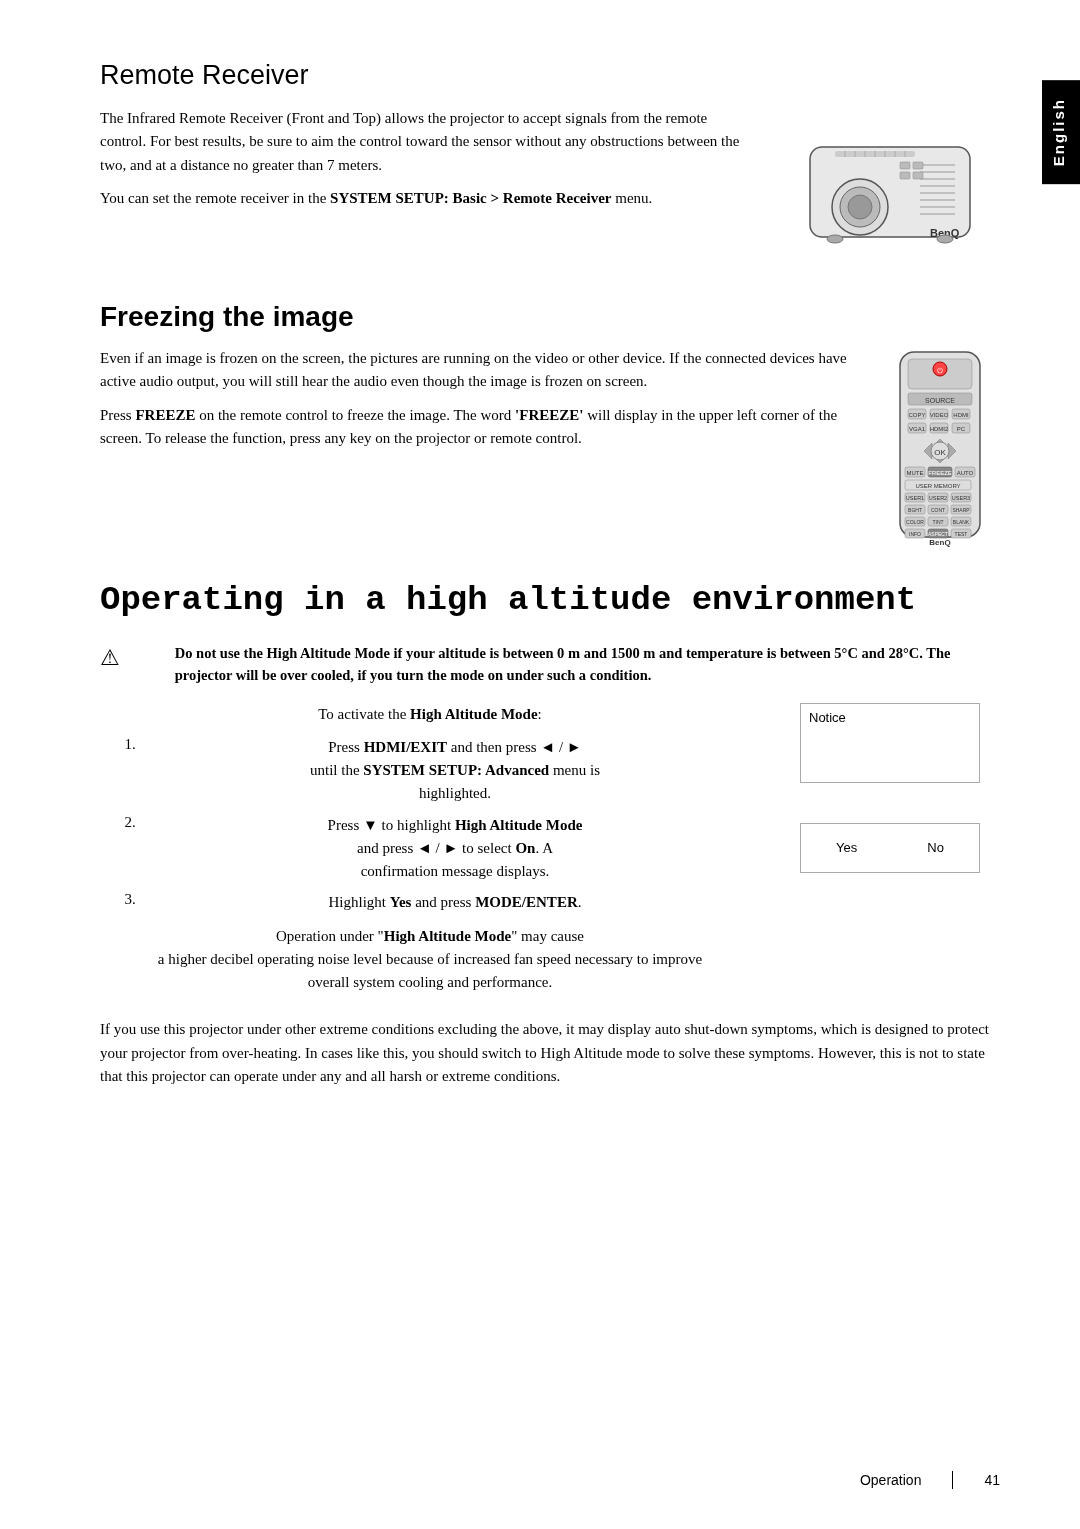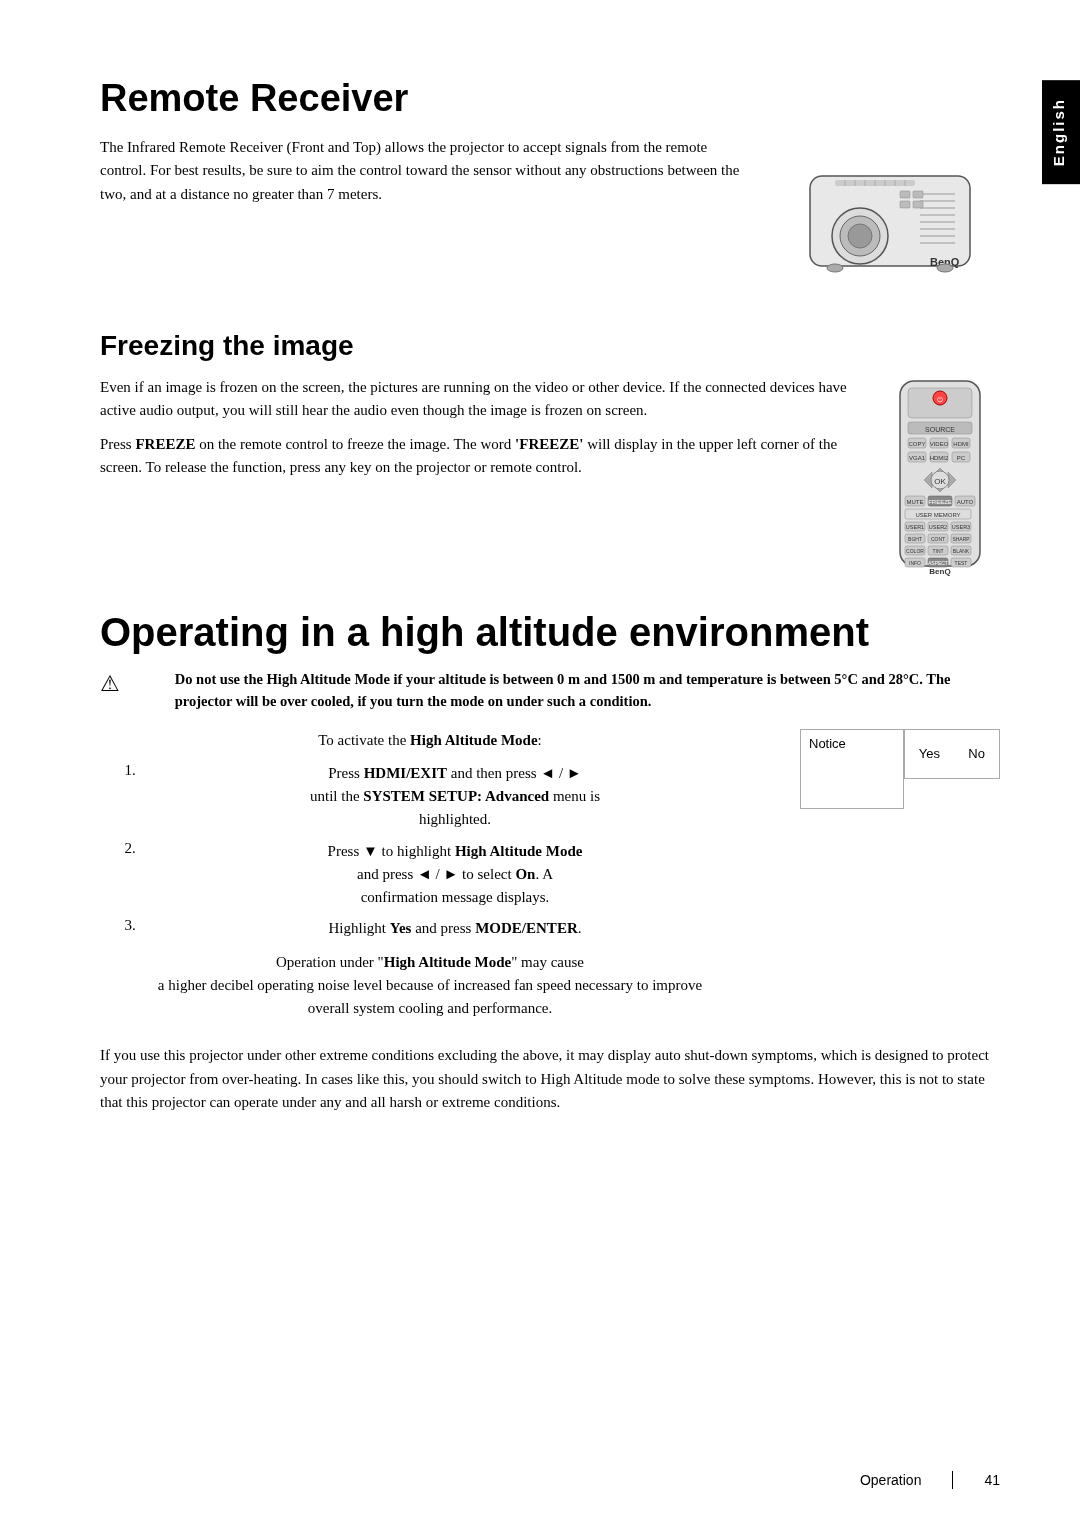--- a/index.html
+++ b/index.html
@@ -30,38 +30,38 @@
       text-orientation: mixed;
       transform: rotate(180deg);
       font-size: 15px;
       font-weight: bold;
       padding: 18px 8px;
       letter-spacing: 2px;
       font-family: Arial, sans-serif;
     }
 
     h1.section-title {
-      font-size: 38px;
-      font-weight: bold;
+      font-size: 27px;
+      font-weight: normal;
       font-family: Arial, sans-serif;
       margin-bottom: 16px;
-      margin-top: 17px;
+      margin-top: 0;
     }
     h2.section-title {
       font-size: 28px;
       font-weight: bold;
       font-family: Arial, sans-serif;
       margin-bottom: 14px;
       margin-top: 4px;
     }
     h3.section-title {
-      font-size: 40px;
+      font-size: 34px;
       font-weight: bold;
-      font-family: Liberation Sans, sans-serif;
-      margin-bottom: 14px;
+      font-family: Liberation Mono, monospace;
+      margin-bottom: 24px;
       margin-top: 0;
     }
 
     .section {
       margin-bottom: 30px;
     }
     .section-row {
       display: flex;
       flex-direction: row;
       gap: 30px;
@@ -125,21 +125,21 @@
       gap: 40px;
       align-items: flex-start;
     }
     .activation-left {
       flex: 1;
       text-align: center;
     }
     .activation-right {
       width: 200px;
       display: flex;
-      flex-direction: row;
+      flex-direction: column;
       align-items: flex-start;
     }
 
     
     .notice-box {
       border: 1px solid #aaa;
       width: 180px;
       height: 80px;
       display: flex;
       align-items: flex-start;
@@ -194,20 +194,23 @@
 
   <div class="side-tab">
     <span>English</span>
   </div>
 
   <div class="section">
     <h1 class="section-title">Remote Receiver</h1>
     <div class="section-row">
       <div class="text-block">
         <p>The Infrared Remote Receiver (Front and Top) allows the projector to accept signals from the remote control. For best results, be sure to aim the control toward the sensor without any obstructions between the two, and at a distance no greater than 7 meters.</p>
+        <p>
+          <span>You can set the remote receiver in the </span><strong>SYSTEM SETUP: Basic &gt; Remote Receiver</strong><span> menu.</span>
+        </p>
       </div>
       <div class="image-block">
         
         <svg class="projector-svg" viewBox="0 0 220 160" xmlns="http://www.w3.org/2000/svg">
 
           <rect x="30" y="40" width="160" height="90" rx="12" fill="#e8e8e8" stroke="#555" stroke-width="1.5"></rect>
 
           <rect x="55" y="44" width="80" height="6" rx="2" fill="#ccc"></rect>
           <line x1="65" y1="44" x2="65" y2="50" stroke="#aaa" stroke-width="1"></line>
           <line x1="75" y1="44" x2="75" y2="50" stroke="#aaa" stroke-width="1"></line>

